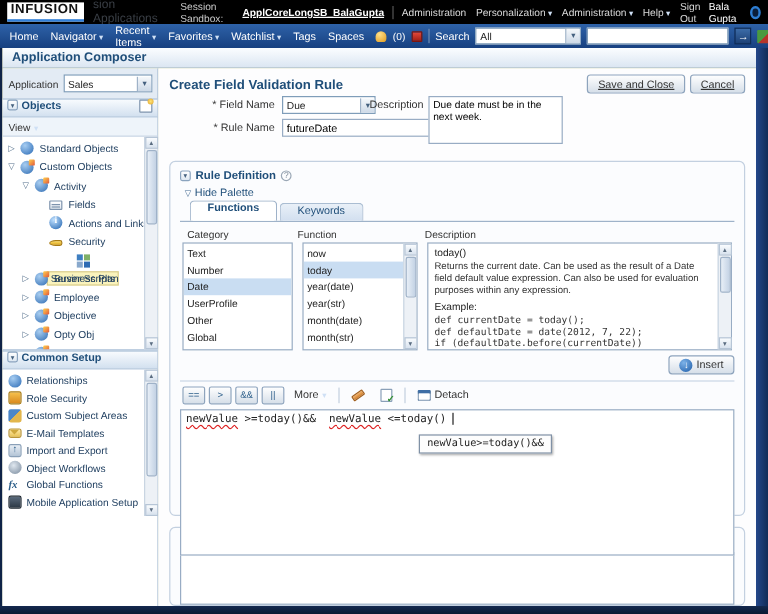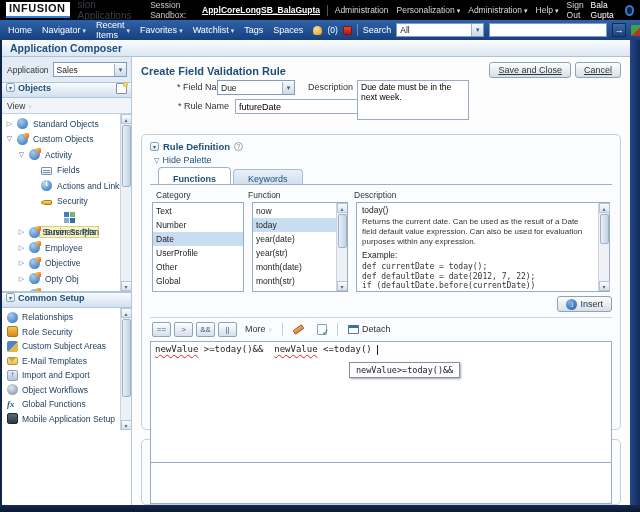--- a/index.html
+++ b/index.html
@@ -110,37 +110,37 @@
 
   
   .main { flex:1; background:#fdfdfe; padding:5px 9px 0 9px; position:relative; overflow:hidden; }
   .main-header { display:flex; align-items:flex-start; }
   .page-title { font-size:11px; font-weight:bold; color:#1f4e79; padding-top:3px; }
   .btns { margin-left:auto; display:flex; gap:4px; }
   .btn { background:linear-gradient(#fefefe,#d6dfe9); border:1px solid #8ea4bd; border-radius:3px; height:16px; padding:0 8px; font-size:9px; color:#333; cursor:pointer; display:flex; align-items:center; gap:3px; }
   .btn .u { text-decoration:underline; }
   .form-area { position:relative; height:50px; margin-top:2px; }
   .f-label { position:absolute; width:88px; text-align:right; font-size:9px; color:#333; }
-  .field-select { position:absolute; left:76px; top:0; width:78px; height:15px; }
+  .field-select { position:absolute; left:94px; top:0; width:78px; height:15px; }
   .rule-input { position:absolute; left:94px; top:19px; width:128px; height:15px; border:1px solid #98acc4; font-size:9px; padding:0 3px; }
   .desc-label { position:absolute; left:150px; top:2px; width:62px; text-align:right; font-size:9px; color:#333; }
   .desc-area { position:absolute; left:216px; top:0; width:112px; height:40px; border:1px solid #98acc4; font-size:8.5px; font-family:"Liberation Sans",sans-serif; padding:1px 3px; resize:none; overflow:hidden; }
 
   .section-box { border:1px solid #c3d0e0; border-radius:5px; background:#fbfcfe; padding:4px 8px 8px 8px; }
   .rule-box { margin-top:4px; height:296px; }
   .section-h { display:flex; align-items:center; gap:4px; height:14px; }
   .section-title { font-size:9.5px; font-weight:bold; color:#1f4e79; }
   .help-glyph { width:9px; height:9px; border:1px solid #9aa7b5; border-radius:50%; color:#7a8896; font-size:7px; line-height:8px; text-align:center; }
   .help-glyph::after { content:"?"; }
   .hide-palette { display:flex; align-items:center; gap:3px; margin:2px 0 3px 4px; cursor:pointer; }
   .hp-arrow::after { content:"\25BD"; font-size:7px; color:#446a92; }
   .hp-text { font-size:9px; color:#1f4e79; }
 
   .tabs { display:flex; gap:2px; padding-left:8px; border-bottom:1px solid #9eb2c9; height:17px; align-items:flex-end; }
-  .tab { border:1px solid #aabdd2; border-bottom:none; border-radius:4px 4px 0 0; background:linear-gradient(#e9f0f8,#d2dfef); padding:0 14px; height:15px; display:flex; align-items:flex-end; font-size:9px; color:#1f4e79; cursor:pointer; }
+  .tab { border:1px solid #aabdd2; border-bottom:none; border-radius:4px 4px 0 0; background:linear-gradient(#e9f0f8,#d2dfef); padding:0 14px; height:15px; display:flex; align-items:flex-start; font-size:9px; color:#1f4e79; cursor:pointer; }
   .tab.selected { background:#fff; border-color:#9eb2c9; height:17px; font-weight:bold; }
 
   .palette { padding:3px 2px 0 2px; }
   .col-headers { display:flex; font-size:8.5px; color:#333; padding:2px 0; }
   .ch-category { width:96px; padding-left:4px; }
   .ch-function { width:100px; }
   .ch-description { flex:1; padding-left:6px; }
   .lists { display:flex; gap:8px; height:90px; }
   .listbox { background:#fff; border:1px solid #98acc4; overflow:hidden; display:flex; }
   .lb-cat { width:92px; }

